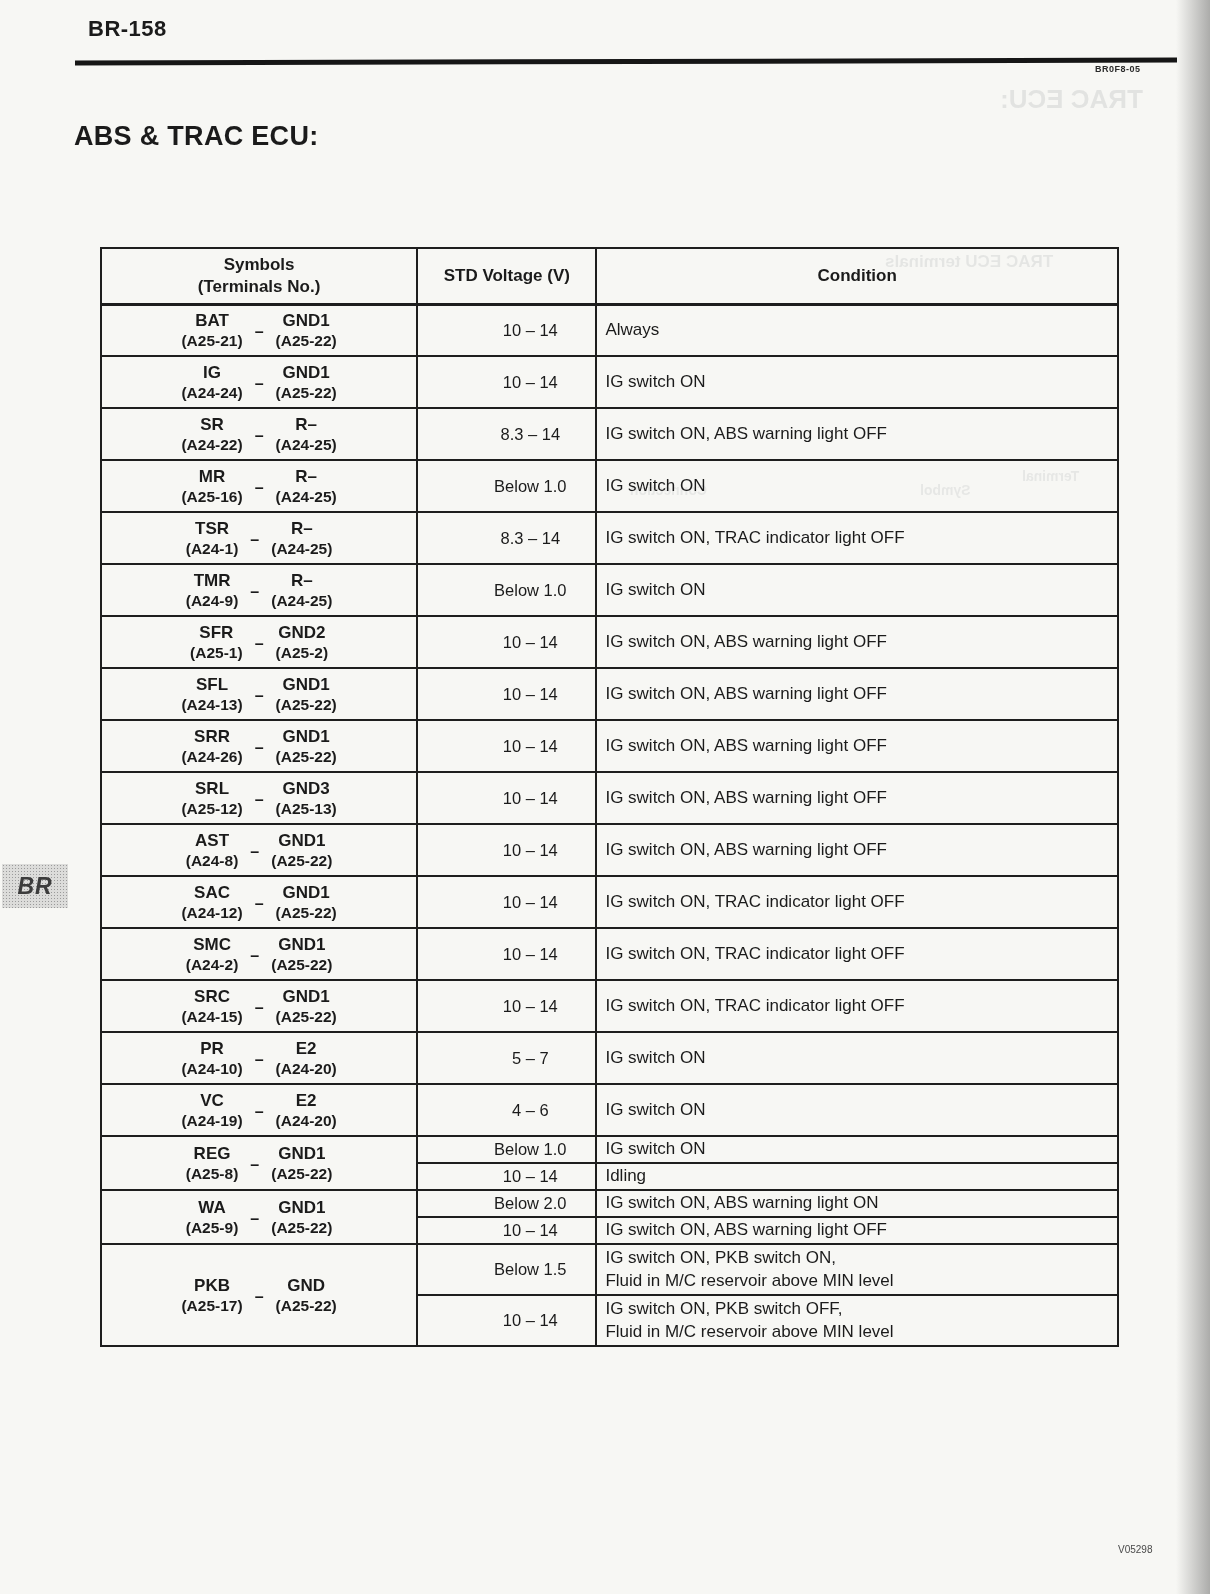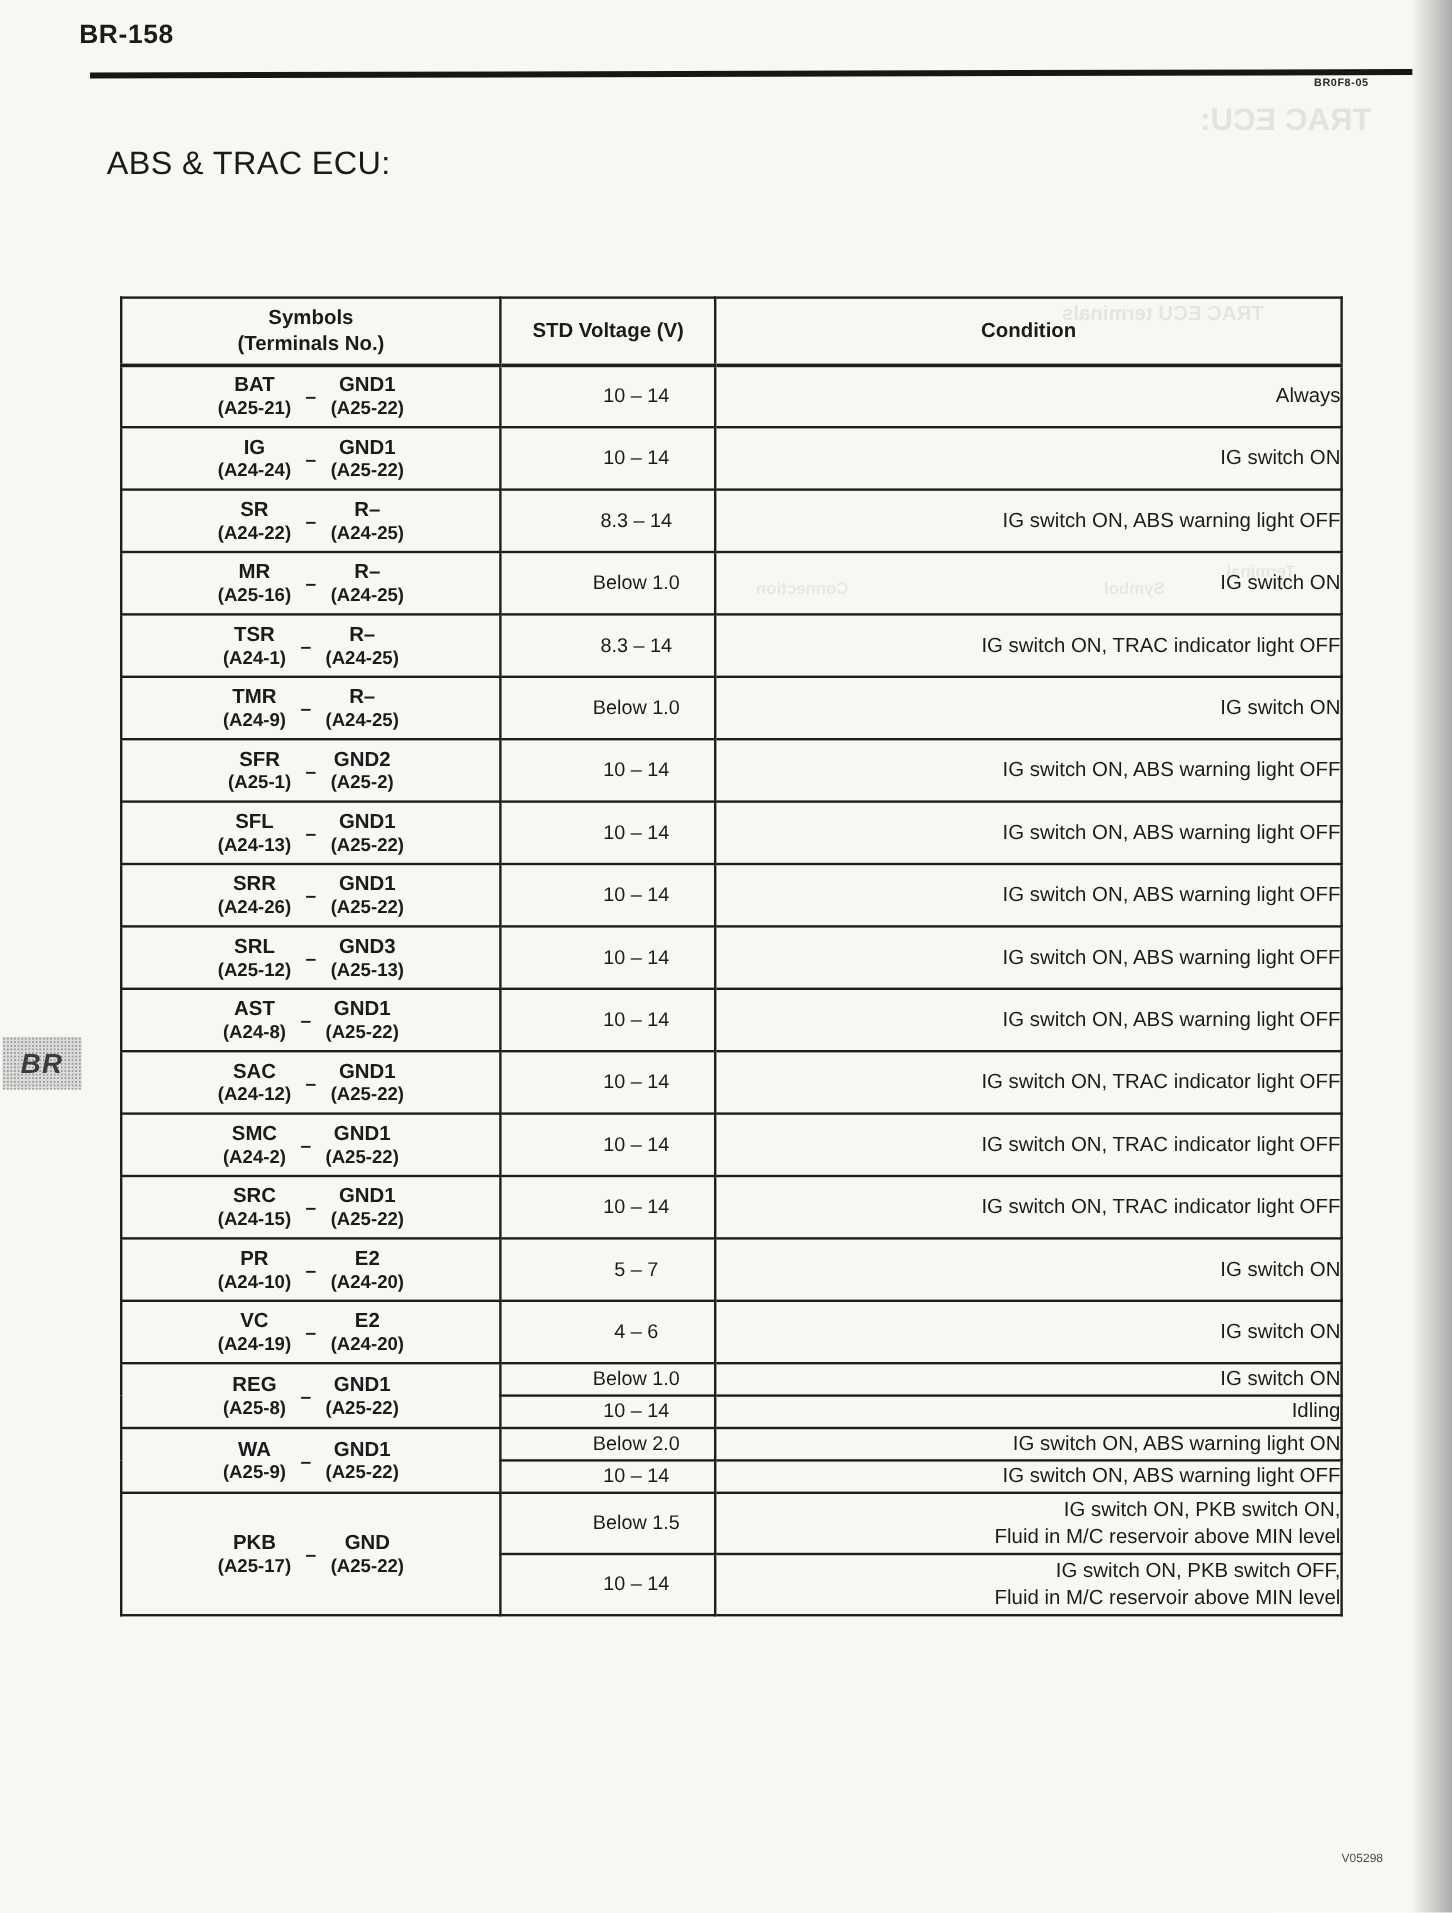--- a/index.html
+++ b/index.html
@@ -15,21 +15,21 @@
 
   
   .edge-shadow {
     position:absolute; top:0; right:0; width:34px; height:100%;
     background:linear-gradient(to right, rgba(100,100,100,0), rgba(80,80,80,0.45));
     pointer-events:none;
   }
 
   
   .page-number {
-    position:absolute; left:66px; top:16px;
+    position:absolute; left:88px; top:16px;
     font-size:22px; font-weight:bold; letter-spacing:0.5px;
   }
   .header-title {
     position:absolute; left:300px; top:30px; width:640px;
     text-align:center; font-size:21px; font-weight:bold; letter-spacing:0.3px;
   }
   .header-rule {
     position:absolute; left:75px; top:59px; width:1102px; height:5px;
     background:#161616;
     transform:rotate(-0.15deg);
@@ -37,22 +37,22 @@
   .fig-code {
     position:absolute; left:1095px; top:64px;
     font-size:9px; font-weight:bold; color:#2a2a2a; letter-spacing:0.5px;
   }
 
   .title-1 {
     position:absolute; left:81px; top:81px;
     font-size:29px; font-weight:bold; letter-spacing:0.3px;
   }
   .title-2 {
-    position:absolute; left:89px; top:121px;
-    font-size:27px; font-weight:normal; letter-spacing:0.3px;
+    position:absolute; left:74px; top:121px;
+    font-size:27px; font-weight:bold; letter-spacing:0.3px;
   }
 
   
   .br-tab {
     position:absolute; left:2px; top:864px; width:66px; height:44px;
     background-color:#dcdcda;
     background-image:radial-gradient(#9a9a9a 0.8px, transparent 0.9px);
     background-size:3px 3px;
     display:flex; align-items:center; justify-content:center;
     font-size:23px; font-weight:bold; color:#3c3c3c; letter-spacing:1px;font-style:italic;
@@ -104,21 +104,21 @@
   .sym-wrap {
     display:flex; align-items:center; justify-content:center; gap:12px;
   }
   .sym-col { display:flex; flex-direction:column; align-items:center; line-height:1.25; }
   .sym-name { font-size:17px; }
   .term-no  { font-size:15.5px; }
   .sym-dash { font-size:16px; padding-top:4px; }
 
   .volt-cell { text-align:center; font-size:16.5px;padding-left:47px; }
 
-  .cond-cell { text-align:right; padding-left:8px; font-size:17px; line-height:1.35; }
+  .cond-cell { text-align:left; padding-left:8px; font-size:17px; line-height:1.35; }
 </style>
 </head>
 <body>
 
 <div class="page">
 
   <div class="page-number">BR-158</div>
   <div class="header-rule"></div>
   <div class="fig-code">BR0F8-05</div>
 

